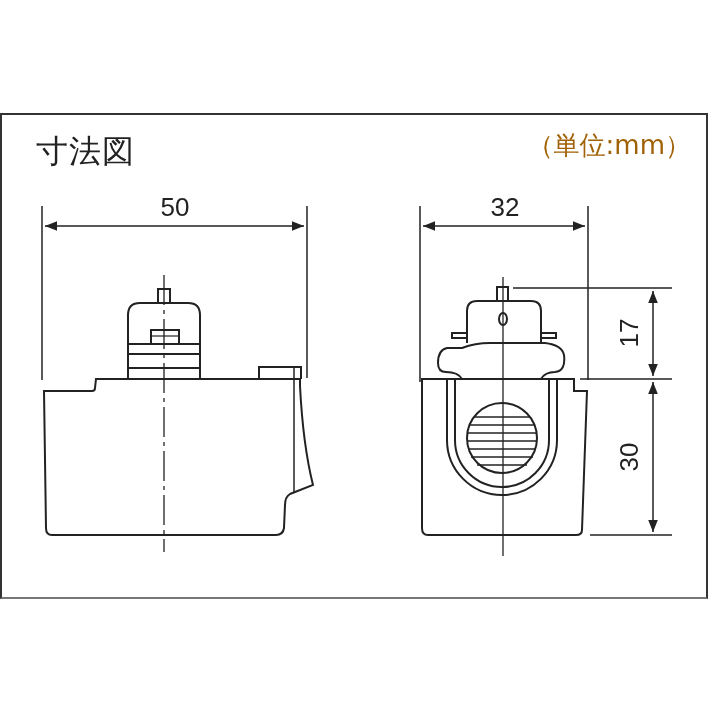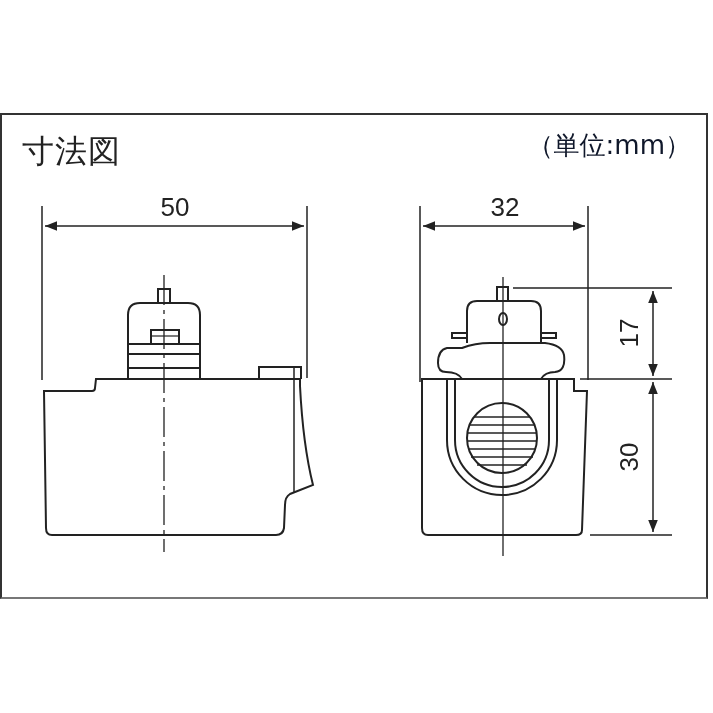--- a/index.html
+++ b/index.html
@@ -1,19 +1,19 @@
 <!DOCTYPE html>
 <html><head>
 <meta charset="utf-8">
 <style>
   html, body { margin: 0; padding: 0; background: #ffffff; }
   body { width: 713px; height: 713px; position: relative; overflow: hidden; font-family: "DejaVu Sans", sans-serif; }
   .frame { position: absolute; left: 0; top: 113px; width: 708px; height: 486px; border-top: 2px solid #333; border-right: 2px solid #333; border-bottom: 2px solid #777; border-left: 2px solid #333; box-sizing: border-box; }
-  .title { position: absolute; left: 22px; top: 130px; font-size: 32px; color: #222; letter-spacing: 1px; }
-  .unit { position: absolute; right: 22px; top: 128px; font-size: 26px; color: #0f172a; }
+  .title { position: absolute; left: 36px; top: 130px; font-size: 32px; color: #222; letter-spacing: 1px; }
+  .unit { position: absolute; right: 22px; top: 128px; font-size: 26px; color: #a16207; }
   svg { position: absolute; left: 0; top: 0; }
   .dimtxt { font-family: "Liberation Sans", sans-serif; font-size: 26px; fill: #222; }
 </style>
 </head>
 <body>
 
 <div class="frame"></div>
 <div class="title">寸法図</div>
 <div class="unit">（単位:mm）</div>
 

